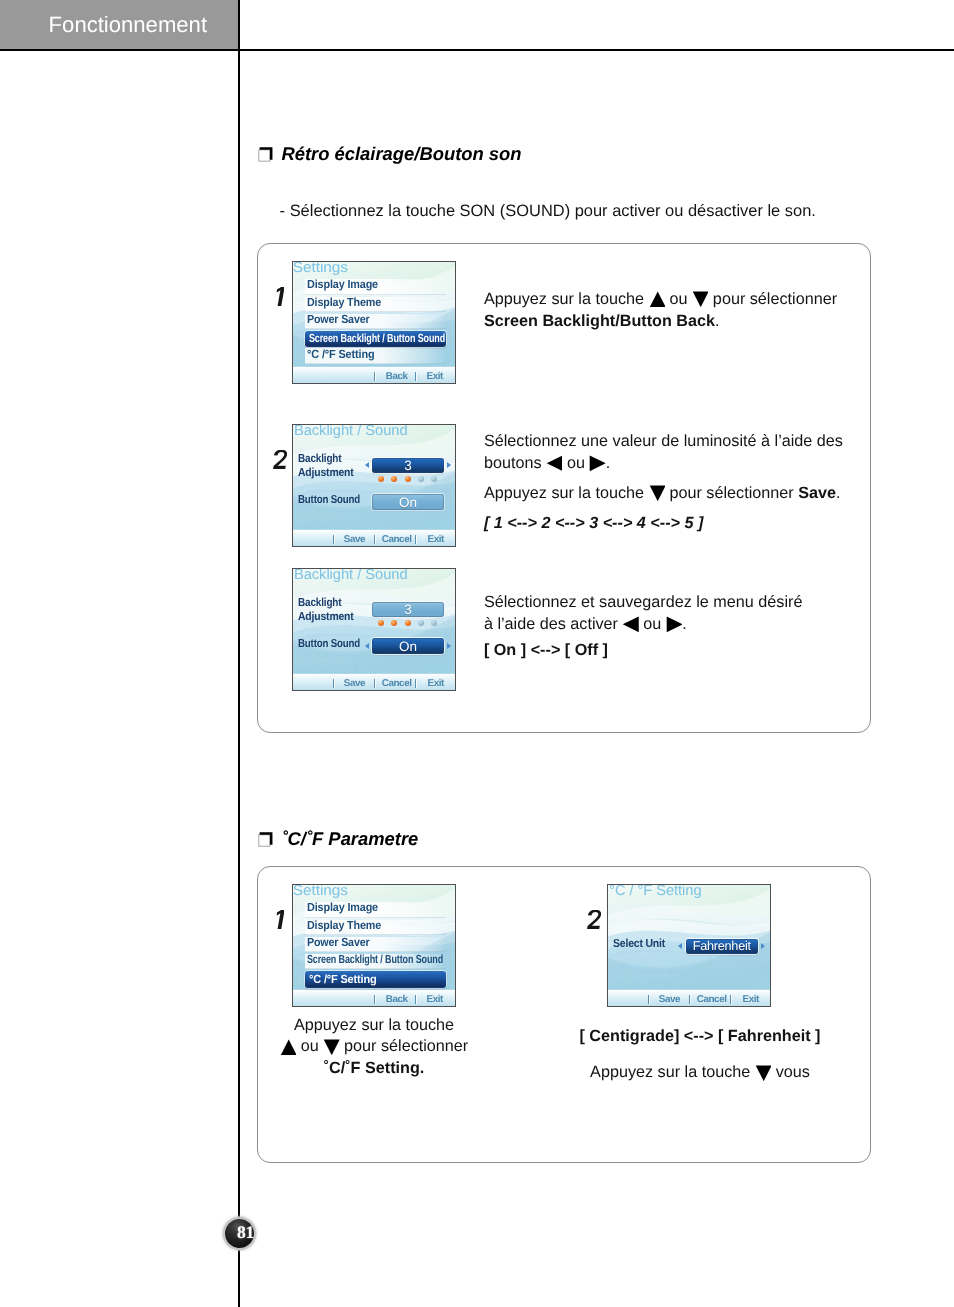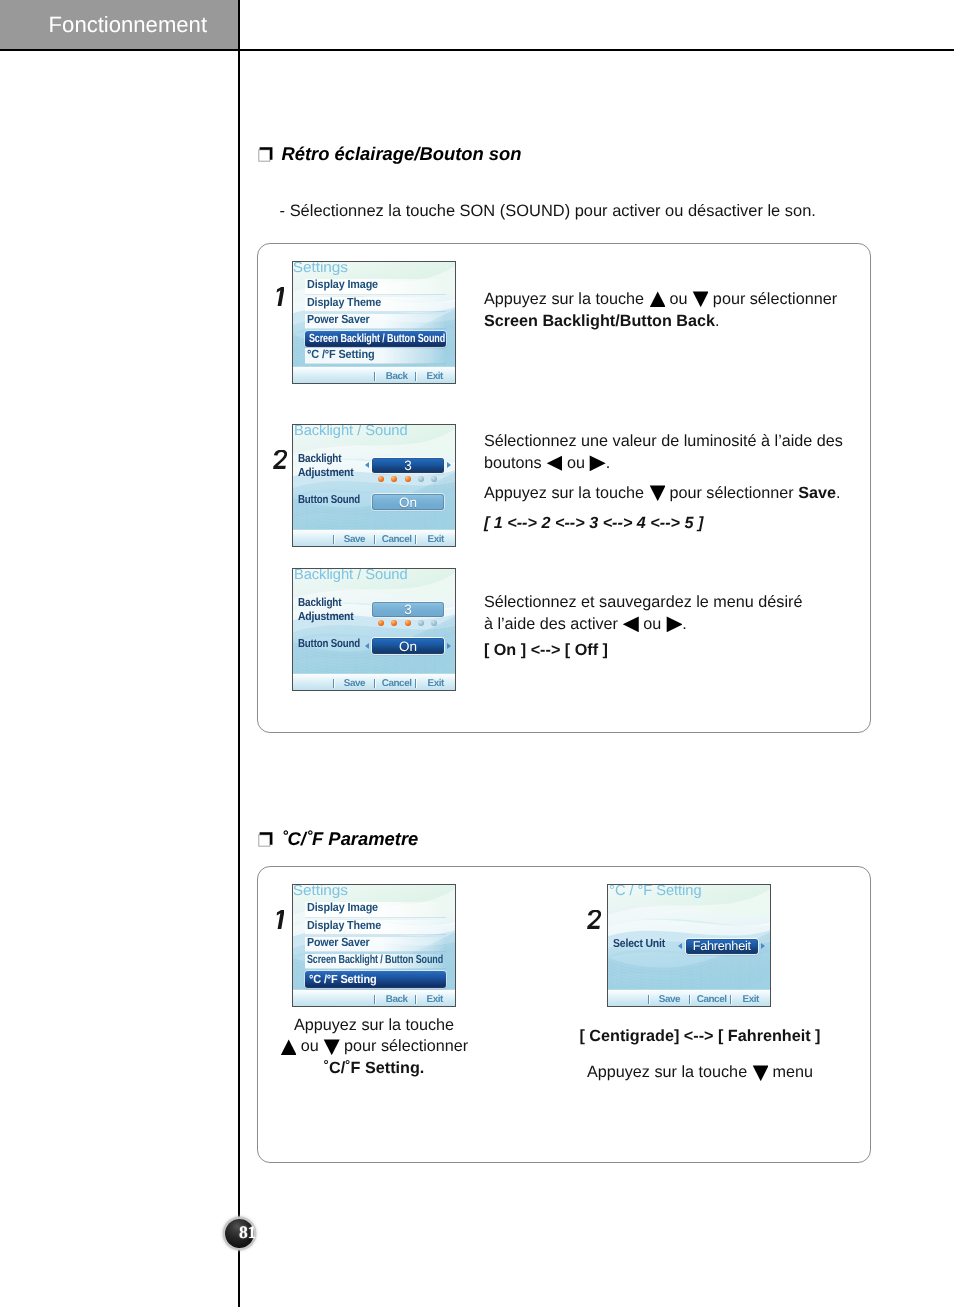--- a/index.html
+++ b/index.html
@@ -11,23 +11,23 @@
   
   .chapter-tab{position:absolute;left:0;top:0;width:240px;height:50px;background:#999999;}
   .chapter-tab span{position:absolute;left:48.6px;top:12.4px;color:#ffffff;
     font-size:22.1px;line-height:25px;}
   .rule-h{position:absolute;left:0;top:49px;width:954px;height:2px;background:#000;}
   .rule-v{position:absolute;left:238px;top:0;width:2px;height:1307px;background:#000;}
 
   .page-badge{position:absolute;left:225px;top:1219px;width:29px;height:29px;border-radius:50%;
     background:radial-gradient(circle at 42% 26%, #545454 0%, #3b3b3b 18%, #262626 42%, #141414 70%, #0a0a0a 100%);
     box-shadow:0 0 0 2.4px rgba(196,196,196,0.95), 0 0 2.5px 3.2px rgba(200,200,200,0.55);}
-  .page-badge span{position:absolute;left:0;right:0;top:4.0px;text-align:left;color:#fff;font-size:17.6px;
+  .page-badge span{position:absolute;left:0;right:0;top:4.0px;text-align:right;color:#fff;font-size:17.6px;
     font-weight:bold;line-height:19px;letter-spacing:-0.3px;font-family:"Liberation Serif",serif;
-    text-shadow:0 0 1.6px rgba(255,255,255,0.55);margin-left:14px;}
+    text-shadow:0 0 1.6px rgba(255,255,255,0.55);}
 
   
   .sec-title{position:absolute;font-style:italic;font-weight:bold;font-size:18.4px;color:#000;
     white-space:nowrap;line-height:20px;}
   .sec-bullet{position:absolute;width:17px;height:17px;}
   .sub-line{position:absolute;font-size:16.45px;color:#141414;white-space:nowrap;line-height:19px;}
 
   
   .panel{position:absolute;border:1.4px solid #8c8c8c;border-radius:13px;box-sizing:border-box;background:#fff;}
 
@@ -602,17 +602,17 @@
           <path d="M0.0 19.2 L0.55 16.0 C2.45 14.35 4.25 12.85 5.95 11.35 C7.6 9.9 8.9 8.65 9.75 7.6 C10.6 6.55 11.1 5.6 11.25 4.75 C11.4 3.85 11.2 3.15 10.68 2.65 C10.15 2.15 9.4 1.9 8.4 1.9 C7.4 1.9 6.55 2.2 5.85 2.78 C5.15 3.37 4.68 4.3 4.45 5.55 L0.85 5.2 C1.3 3.2 2.22 1.75 3.6 0.9 C4.98 0.05 6.62 -0.35 8.5 -0.35 C10.55 -0.35 12.08 0.15 13.05 1.15 C14.03 2.15 14.38 3.4 14.08 4.9 C13.92 5.72 13.58 6.55 13.05 7.4 C12.52 8.25 11.75 9.2 10.72 10.25 C10.05 10.95 8.95 11.95 7.45 13.25 C5.95 14.55 5.0 15.42 4.6 15.85 H12.8 L12.2 19.2 Z" fill="#161616"></path>
         </svg>
       </div>
       <div class="cap" style="left: 550px; top: 1017px; width: 300px;">
         <div style="margin-top: 9px;">
           <div><b>[ Centigrade] &lt;--&gt; [ Fahrenheit ]</b></div>
         </div>
         <div style="margin-top: 15px;">
           <div><span>Appuyez sur la touche </span><span class="arw"><svg viewBox="0 0 15 15">
                 <path d="M0.4 0.4 L15.6 0.4 L8 15.4 Z" fill="#000"></path>
-              </svg></span><span> menu</span></div>
+              </svg></span><span> vous</span></div>
         </div>
       </div>
     </div>
 </div>
 
 </body></html>

